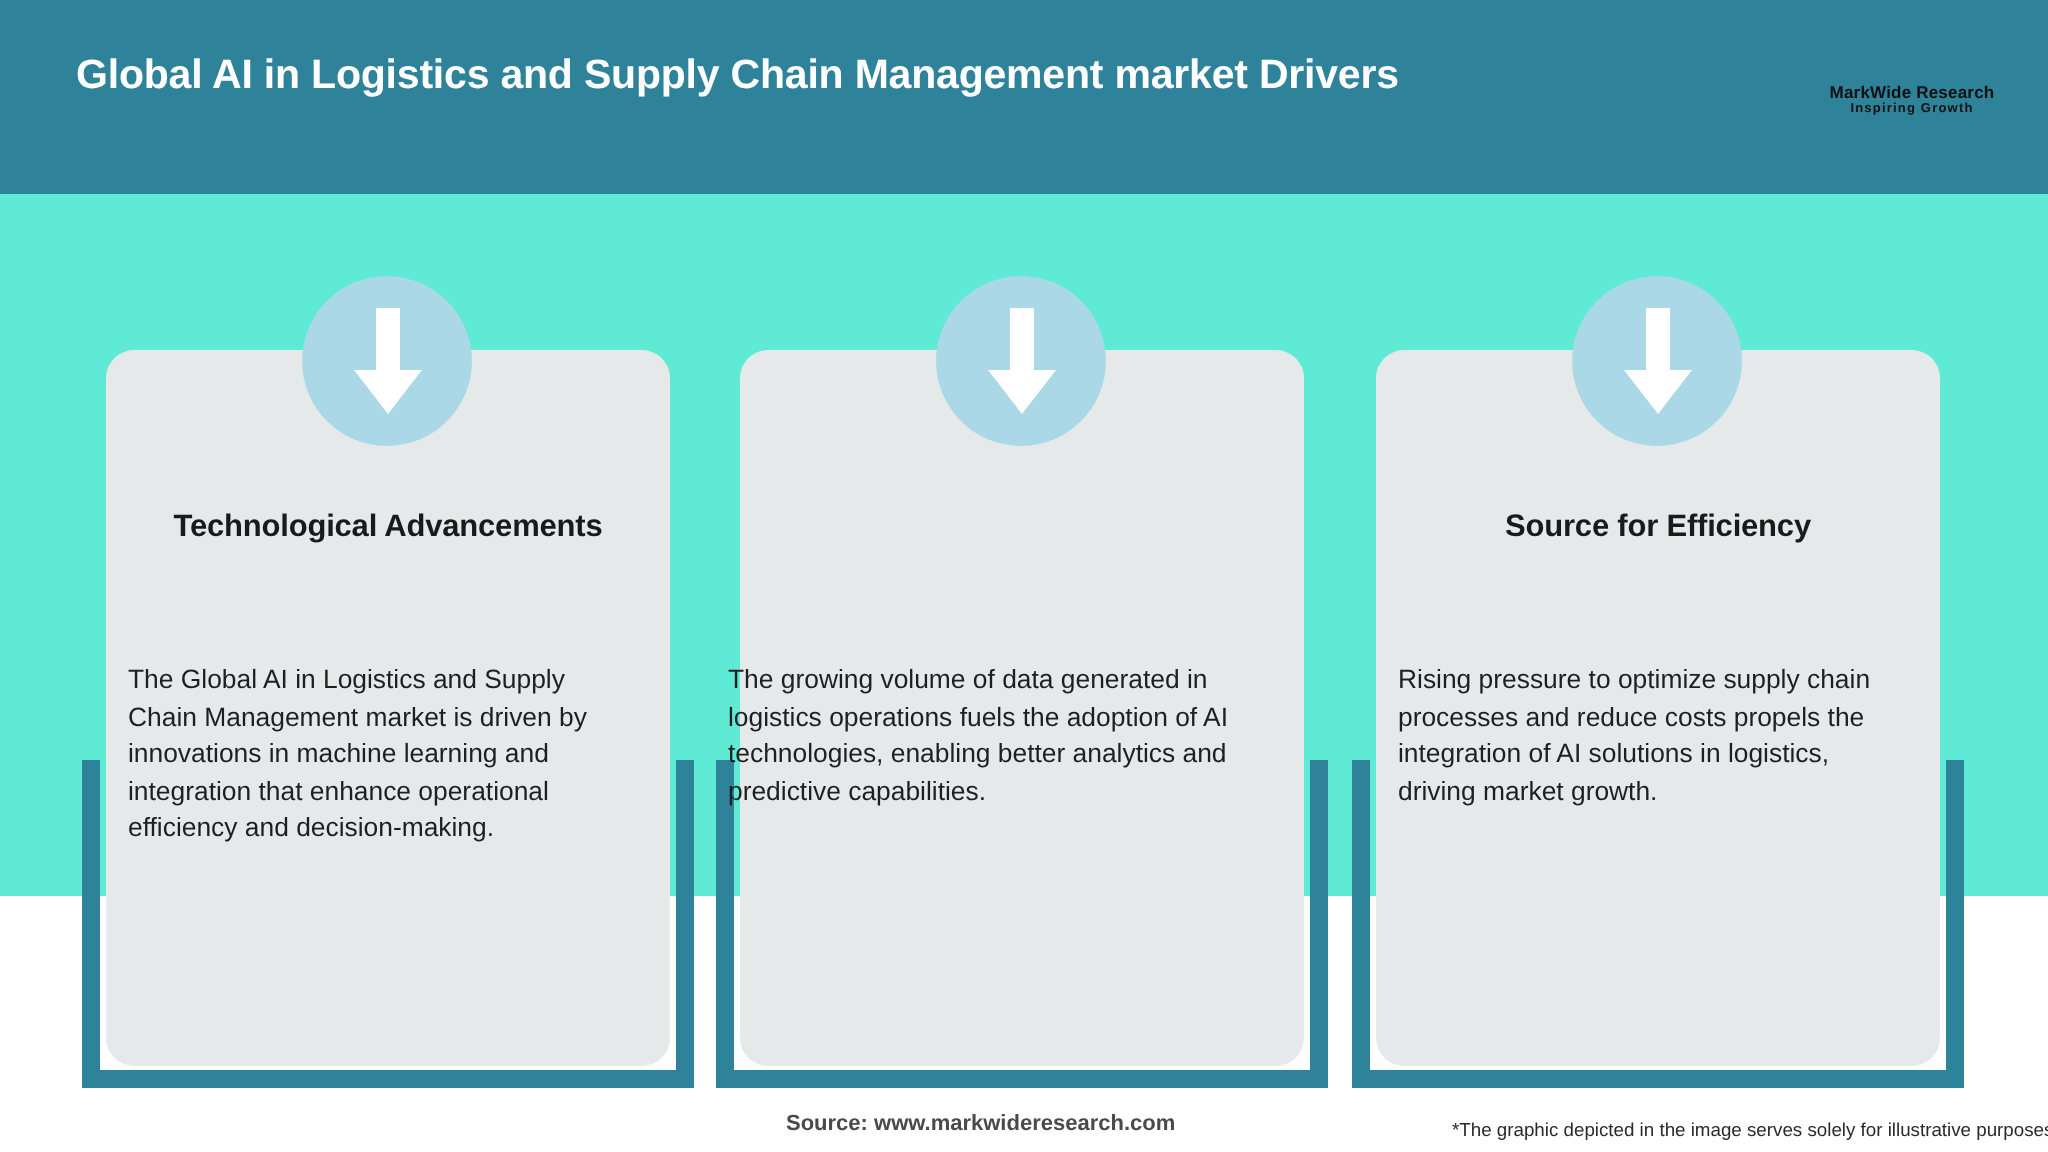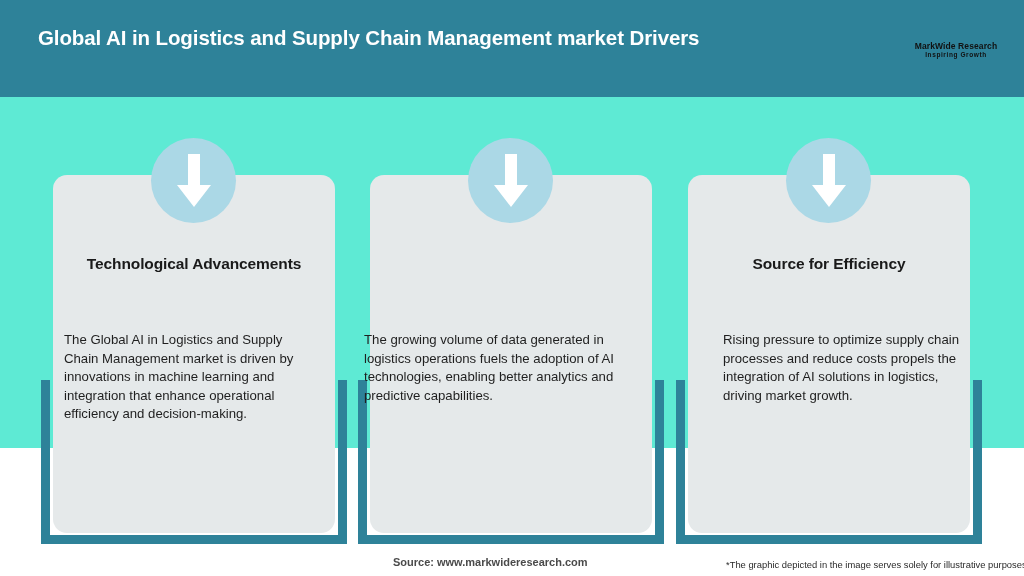--- a/index.html
+++ b/index.html
@@ -125,21 +125,21 @@
 
     <div class="card-wrap" style="left:676px; top:138px; width:306px; height:406px;">
       <div class="frame" style="left:0; top:242px; width:306px; height:164px;"></div>
       <div class="card" style="left:12px; top:37px; width:282px; height:358px;"></div>
       <div class="icon-circle" style="left:110px; top:0px;">
         <svg class="arrow-svg" width="40" height="58" viewBox="0 0 40 58" aria-hidden="true">
           <path d="M14 2 L26 2 L26 33 L37 33 L20 55 L3 33 L14 33 Z" fill="#ffffff"></path>
         </svg>
       </div>
       <div class="card-title" style="top:117px;">Source for Efficiency</div>
-      <div class="card-body" style="left:23px; top:193px; width:258px;margin-left:24px;">Rising pressure to optimize supply chain processes and reduce costs propels the integration of AI solutions in logistics, driving market growth.</div>
+      <div class="card-body" style="left:23px; top:193px; width:258px;">Rising pressure to optimize supply chain processes and reduce costs propels the integration of AI solutions in logistics, driving market growth.</div>
     </div>
 
   </div>
 
   <div class="source-text">Source: www.markwideresearch.com</div>
   <div class="disclaimer-text">*The graphic depicted in the image serves solely for illustrative purposes</div>
 
 </div>
 
 </body></html>

